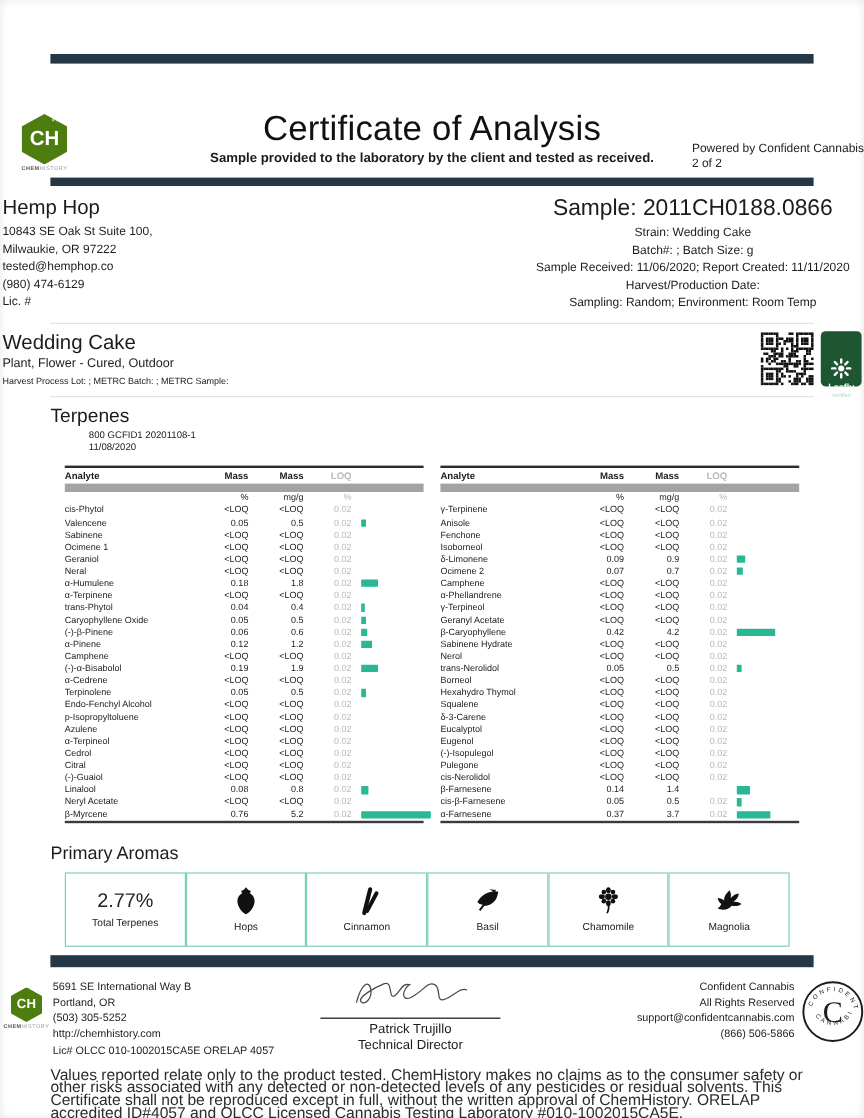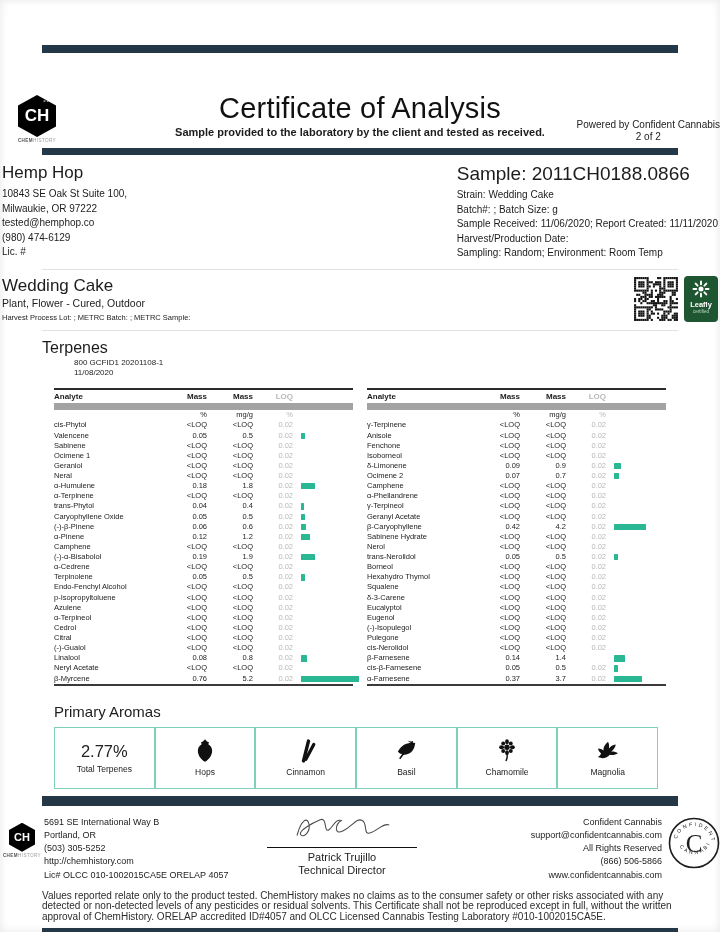--- a/index.html
+++ b/index.html
@@ -7,44 +7,44 @@
   .page { position:relative; width:720px; height:932px; overflow:hidden; background:#fff; box-shadow: inset 0 0 8px rgba(0,0,0,.10); padding-top:45px; }
   .content { padding:0 42px; }
   .navy-bar { height:8px; background:#243746; margin:0 42px; }
   .navy-bar.thick { height:13px; }
 
   
   .header { position:relative; height:59px; }
   .hdr-center { text-align:center; padding-top:3px;margin-top:36px; }
   .hdr-title { font-size:29px; font-weight:400; color:#111; letter-spacing:.2px; }
   .hdr-sub { font-size:11px; font-weight:700; margin-top:1px; }
-  .hdr-right { position:absolute; right:0; bottom:5px; text-align:center; font-size:10px; line-height:12px; color:#222; }
+  .hdr-right { position:absolute; right:0; bottom:5px; text-align:left; font-size:10px; line-height:12px; color:#222; }
   .logo-box { position:absolute; left:13px; top:6px; width:48px; text-align:center; }
-  .hex { width:38px; height:42px; margin:0 auto; background:#000000; clip-path:polygon(50% 0,100% 25%,100% 75%,50% 100%,0 75%,0 25%); display:flex; align-items:center; justify-content:center; color:#fff; font-weight:700; font-size:17px; position:relative; }
+  .hex { width:38px; height:42px; margin:0 auto; background:#4d7c0f; clip-path:polygon(50% 0,100% 25%,100% 75%,50% 100%,0 75%,0 25%); display:flex; align-items:center; justify-content:center; color:#fff; font-weight:700; font-size:17px; position:relative; }
   .hex .mol { position:absolute; top:4px; right:6px; font-size:6px; color:#eaffe0; letter-spacing:1px; }
   .logo-cap { font-size:4.6px; letter-spacing:.4px; margin-top:1px; white-space:nowrap; }
   .logo-cap b { color:#555; } .logo-cap span { color:#9a9a9a; }
 
   
-  .info-row { display:flex; justify-content:space-between; padding:8px 2px 8px 2px; min-height:98px; }
+  .info-row { display:flex; justify-content:space-between; padding:8px 12px 8px 2px; min-height:98px; }
   .client-name { font-size:17px; font-weight:400; margin-bottom:4px; }
   .client-line, .sample-line { font-size:10px; line-height:14.6px; }
-  .sample-block { text-align:left; }
+  .sample-block { text-align:center; }
   .sample-id { font-size:19px; font-weight:400; margin-bottom:3px; }
 
   .divider { border:none; border-top:1px solid #e2e2e2; margin:0 42px; }
 
   
   .product-row { display:flex; justify-content:space-between; padding:6px 2px 7px 2px; }
   .product-name { font-size:17px; line-height:20px; }
   .product-type { font-size:10.5px; line-height:14px; }
   .product-metrc { font-size:7.5px; line-height:11px; margin-top:2px; color:#222; }
   .codes { display:flex; gap:5px; align-items:flex-start; }
   .qr { width:46px; height:46px; }
-  .leafly { width:34px; height:46px; background:#1e5631; border-radius:4px; color:#fff; text-align:center; padding-top:3px; }
+  .leafly { width:34px; height:46px; background:#1e5631; border-radius:4px; color:#fff; text-align:center; padding-top:21px; }
   .leafly .burst { width:20px; height:20px; margin:0 auto; }
   .leafly .l1 { font-size:7.5px; font-weight:700; line-height:8px; margin-top:2px; }
   .leafly .l2 { font-size:4.6px; color:#bcd8c4; line-height:6px; }
 
   
   .terp-title { font-size:16px; line-height:20px; margin-top:7px; }
   .terp-meta { font-size:8px; line-height:10.5px; color:#222;padding-left:32px; }
   .tables { display:flex; gap:14px; margin:9px 12px 0 12px; }
   .ttable { flex:1; }
   .thead { border-top:2px solid #2b2b2b; }
@@ -54,21 +54,21 @@
   .c-m1 { width:48px; text-align:right; }
   .c-m2 { width:46px; text-align:right; }
   .c-loq { width:40px; text-align:right; }
   .c-bar { width:60px; padding-left:8px; }
   .gray { color:#b8b8b8; }
   .trow { display:flex; font-size:7.5px; line-height:10.12px; align-items:center; }
   .trow .c-bar i { display:block; height:6.2px; background:#29b893; border-radius:.5px; }
   .tfoot { border-top:2px solid #3a3a3a; }
 
   
-  .aroma-title { font-size:15px; margin-top:17px;margin-left:12px; }
+  .aroma-title { font-size:15px; margin-top:17px; }
   .aroma-cards { display:flex; gap:0; margin:7px 20px 0 12px; }
   .acard { flex:1; height:62px; border:1.5px solid #7ed0ba; display:flex; flex-direction:column; align-items:center; justify-content:center; gap:3px; background:#fff; }
   .acard .val { font-size:16.5px; color:#222; }
   .acard .lab { font-size:8.5px; color:#222; }
   .acard .aicon { width:26px; height:26px; }
   .acard .aicon svg { width:100%; height:100%; fill:#111; }
 
   
   .method-wrap { margin-top:25px; }
   .method-rule { border:none; border-top:1px solid #6b6b6b; }
@@ -81,21 +81,21 @@
   .f-lab { font-size:9px; line-height:13.2px; padding-top:3px; width:200px; }
   .f-sig { width:196px; text-align:center; }
   .sig-svg { width:130px; height:30px; }
   .sig-rule { border:none; border-top:1.3px solid #111; width:150px; margin:0 auto; }
   .sig-name { font-size:11px; line-height:14px; margin-top:2px; }
   .sig-title { font-size:11px; line-height:13px; }
   .f-cc { flex:1; text-align:right; font-size:9px; line-height:13.2px; padding-top:3px; }
   .f-circle { width:58px; padding:4px 0 0 6px; }
   a.doclink { color:inherit; text-decoration:none; }
 
-  .disclaimer { font-size:10px; line-height:10.6px; color:#2c2c2c; margin-top:5px; }
+  .disclaimer { font-size:13px; line-height:10.6px; color:#2c2c2c; margin-top:5px; }
   .bottom-bar { margin-top:5px; }
 </style>
 </head>
 <body>
 
 <div class="page">
 
   <div class="navy-bar"></div>
 
   <div class="content header">
@@ -929,24 +929,23 @@
     <div class="f-sig">
       <svg class="sig-svg" viewBox="0 0 140 40">
         <path d="M10 30 C16 8, 24 5, 26 15 C28 25, 19 34, 15 29 C11 24, 31 13, 41 9 C51 5, 45 28, 53 22 C59 17, 61 8, 69 10 C61 15, 59 30, 71 24 C85 17, 89 6, 97 10 C105 14, 97 31, 109 26 C119 22, 125 13, 133 16" fill="none" stroke="#4a4a4a" stroke-width="1.4"></path>
       </svg>
       <hr class="sig-rule">
       <div class="sig-name">Patrick Trujillo</div>
       <div class="sig-title">Technical Director</div>
     </div>
     <div class="f-cc">
       <div>Confident Cannabis</div>
+      <div>All Rights Reserved</div>
       <div><a class="doclink">support@confidentcannabis.com</a></div>
-      <div>All Rights Reserved</div>
       <div>(866) 506-5866</div>
-      <div><a class="doclink">www.confidentcannabis.com</a></div>
     </div>
     <div class="f-circle">
       <svg viewBox="0 0 52 52" width="52" height="52">
         <circle cx="26" cy="26" r="24.5" fill="none" stroke="#1c1c1c" stroke-width="1.6"></circle>
         <defs>
           <path id="arcTop" d="M8,27 A18,18 0 0 1 44,27"></path>
           <path id="arcBot" d="M9,25 A18,18 0 0 0 43,25"></path>
         </defs>
         <text font-size="5.2" letter-spacing="2.2" fill="#1c1c1c"><textPath href="#arcTop" startOffset="9%">CONFIDENT</textPath></text>
         <text font-size="5.2" letter-spacing="2.2" fill="#1c1c1c"><textPath href="#arcBot" startOffset="12%">CANNABIS</textPath></text>

